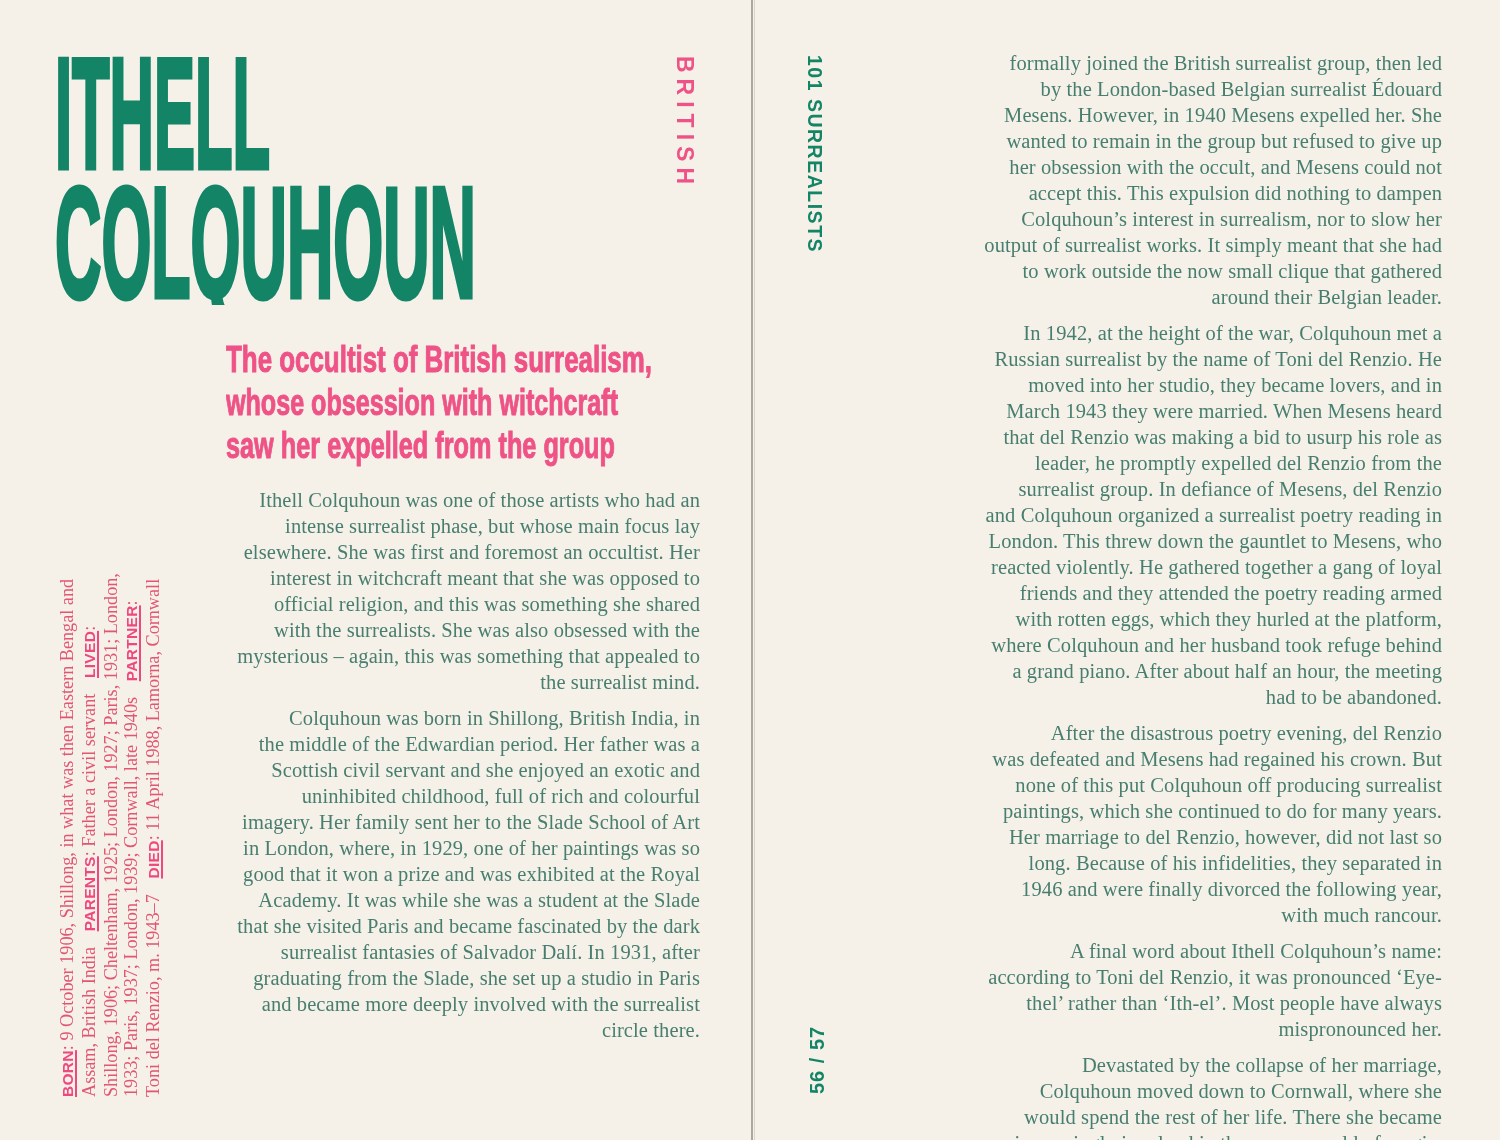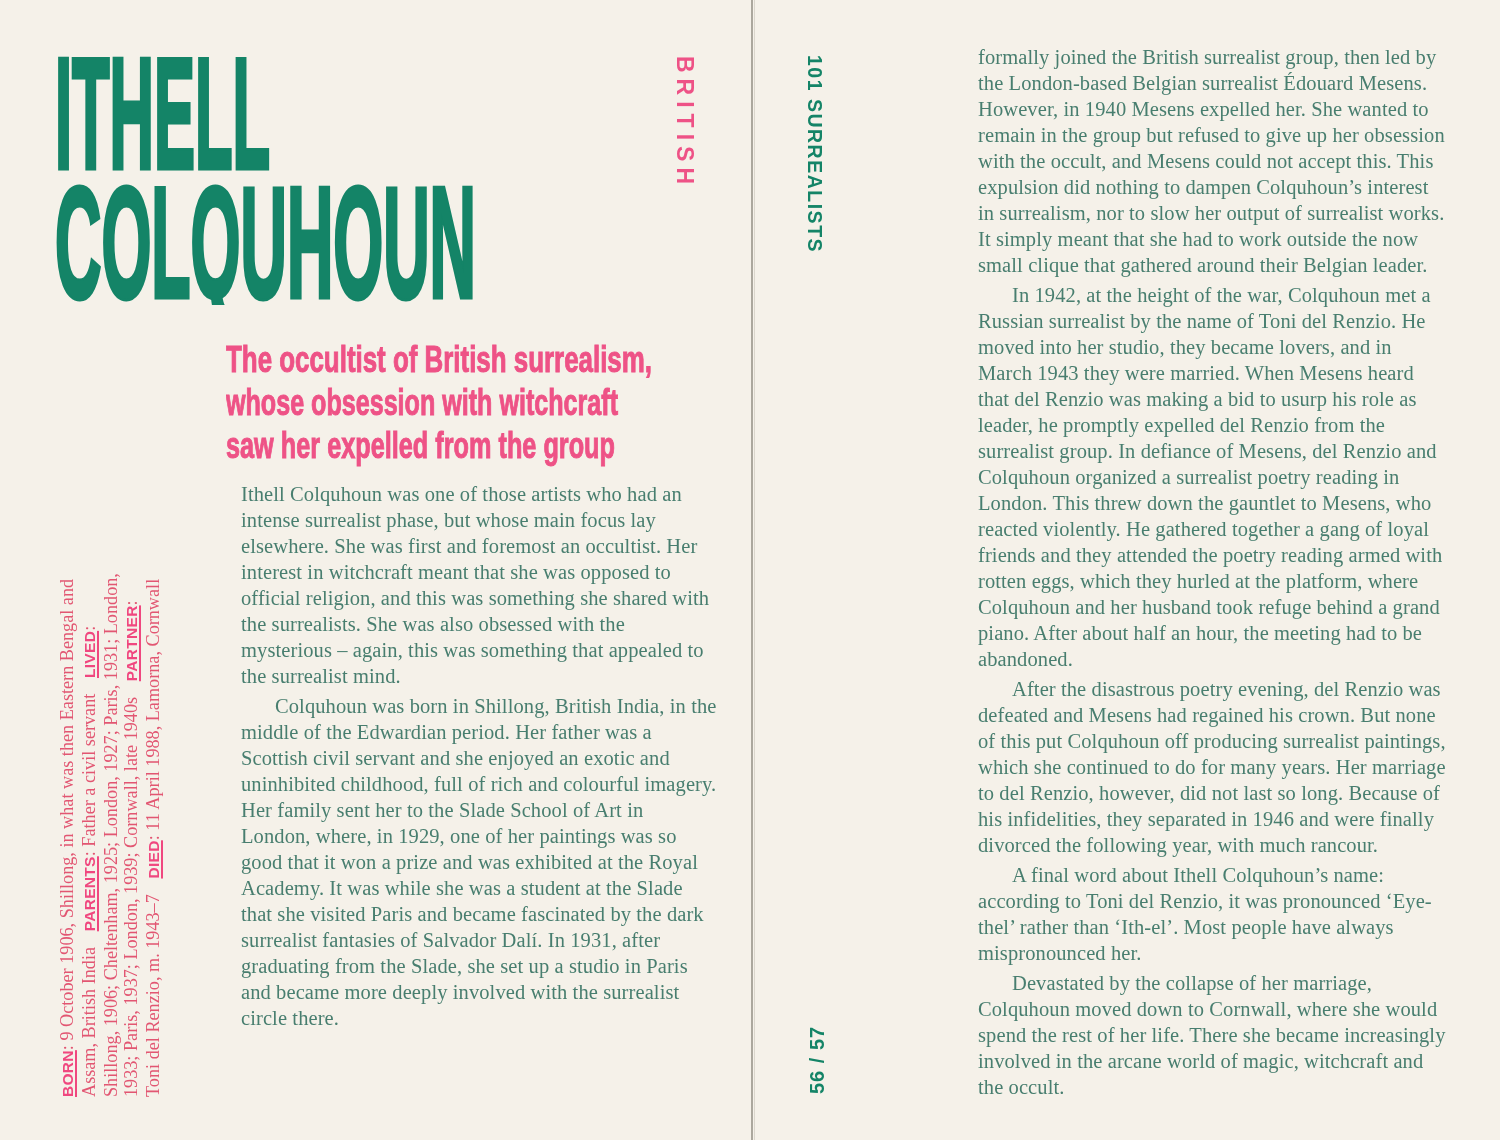--- a/index.html
+++ b/index.html
@@ -53,23 +53,23 @@
   .fact-label {
     font-family:"Liberation Sans", sans-serif; font-weight:bold;
     font-size:15.5px; color:#F0477F; letter-spacing:0.3px;
     text-decoration:underline; text-decoration-thickness:1.5px; text-underline-offset:2px;
   }
   .fact-value::before { content:": "; }
   .fact + .fact::before { content:"\00a0\00a0"; }
 
   
   .page-body { color:#487E6F; font-size:20.5px; line-height:26px; letter-spacing:0.1px; }
-  .page-body p { margin:4px; }
+  .page-body p { margin:10px;text-align:right; }
   .page-body p.indent { text-indent:34px; }
-  .left-body  { left:237px; top:477px; width:484px; }
+  .left-body  { left:226px; top:477px; width:484px; }
   .right-body { left:974px; top:40px;  width:478px; }
 </style>
 </head>
 <body>
 
 <div class="abs gutter-dark"></div>
 <div class="abs gutter-light"></div>
 
 <svg class="abs title-svg" width="440" height="265" viewBox="0 0 440 265">
   <text x="0" y="128" font-size="157" textLength="215" lengthAdjust="spacingAndGlyphs">ITHELL</text>

